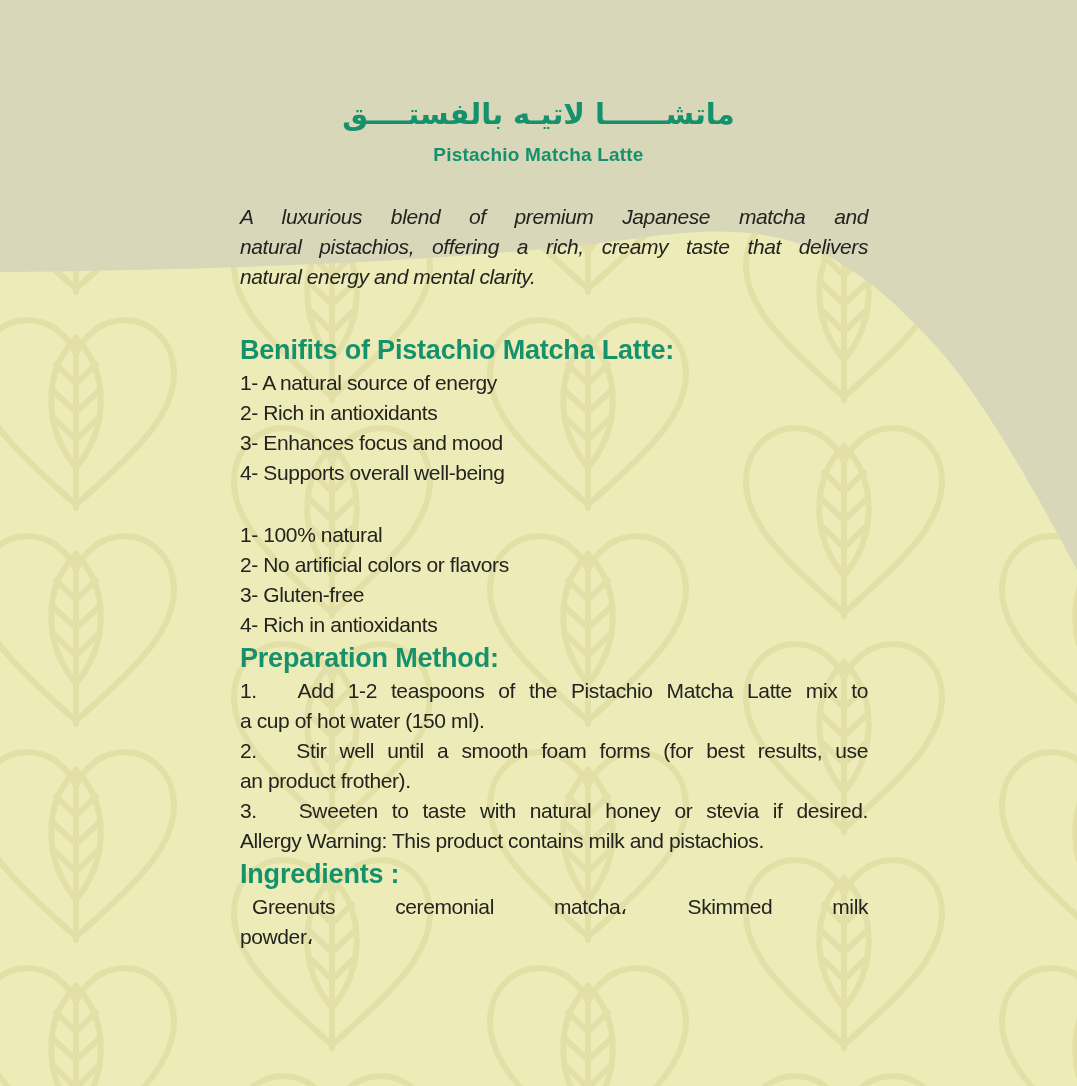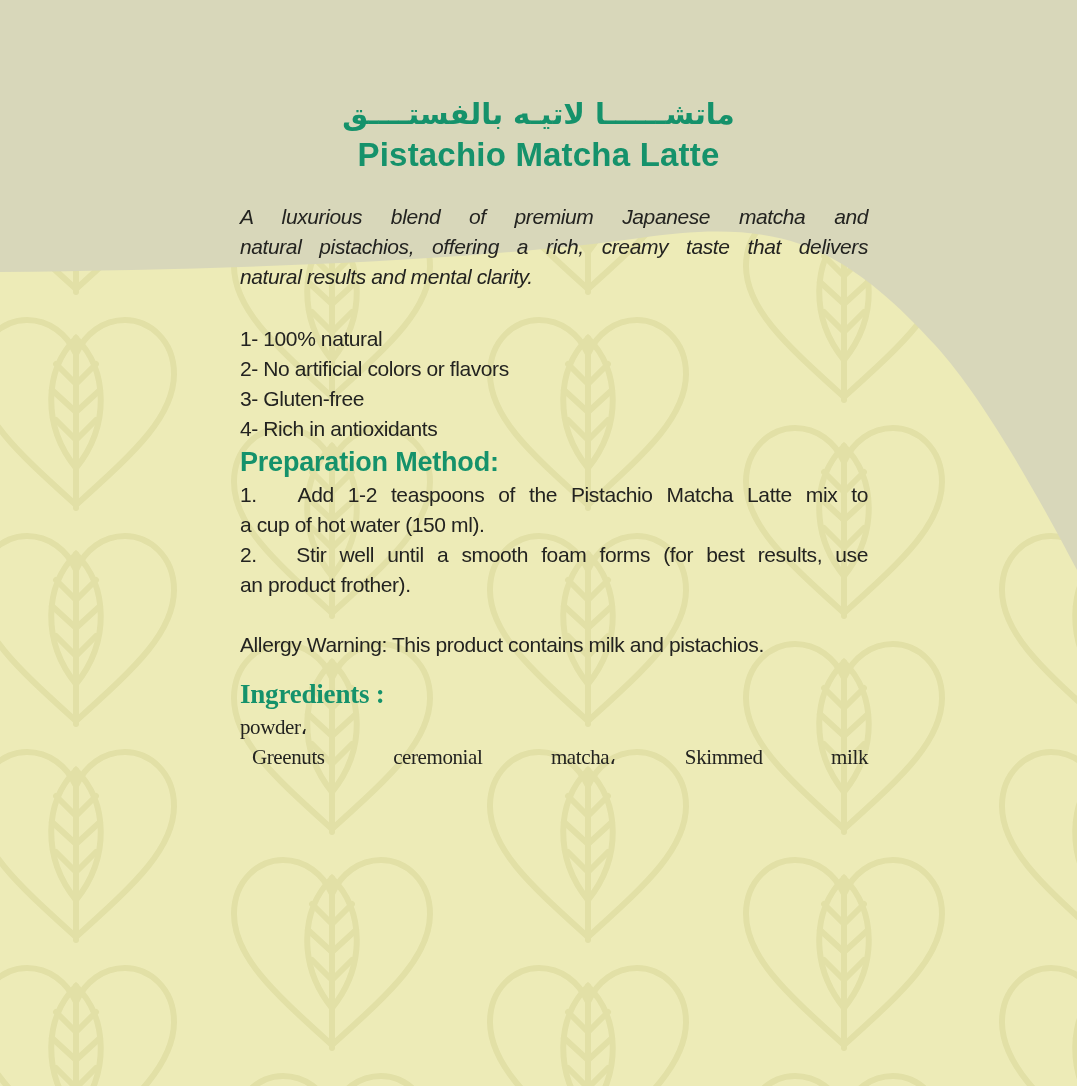--- a/index.html
+++ b/index.html
@@ -13,41 +13,41 @@
   }
   .bg{position:absolute;left:0;top:0;z-index:0;}
   .content{position:relative;z-index:1;}
 
   .titles{text-align:center;padding-top:92px;color:#15926b;}
   .title-ar{
     font-family:"DejaVu Sans",sans-serif;
     direction:rtl;
     font-size:29px;font-weight:bold;line-height:44px;
   }
-  .title-en{font-size:33px;font-weight:bold;line-height:38px;letter-spacing:.2px;}
+  .title-en{font-size:19px;font-weight:bold;line-height:38px;letter-spacing:.2px;}
 
   .col{margin-left:240px;width:628px;}
 
   .body-line{
     font-size:21px;line-height:30px;letter-spacing:-0.4px;
     white-space:pre-wrap;
   }
   .just{text-align:justify;text-align-last:justify;}
 
   .sec-heading{
     font-size:27px;line-height:36px;font-weight:bold;
     color:#15926b;margin:0;letter-spacing:-0.2px;
   }
 
   .intro{margin-top:28px;font-style:italic;}
   .sec-benefits{margin-top:40px;}
   .sec-features{margin-top:32px;}
   .sec-preparation{}
-  .allergy{margin-top:30px;}
-  .sec-ingredients{margin-top:16px;font-family:Liberation Serif, serif;}
+  .allergy{}
+  .sec-ingredients{}
   .ing-line1{text-indent:12px;}
 </style>
 </head>
 <body>
 
 <div class="page">
 
   <svg class="bg" width="1077" height="1086" viewBox="0 0 1077 1086" aria-hidden="true">
     <defs>
       <g id="leafmotif" fill="none" stroke="#e2e0a6" stroke-width="6" stroke-linecap="round">
@@ -77,51 +77,63 @@
   <div class="content">
 
     <div class="titles">
       <div class="title-ar">ماتشــــــا لاتيـه بالفستــــق</div>
       <div class="title-en">Pistachio Matcha Latte</div>
     </div>
 
     <div class="col intro">
       <div class="body-line just">A luxurious blend of premium Japanese matcha and</div>
       <div class="body-line just">natural pistachios, offering a rich, creamy taste that delivers</div>
-      <div class="body-line">natural results and mental clarity.</div>
+      <div class="body-line">natural energy and mental clarity.</div>
     </div>
 
+    <div class="col sec-benefits">
+      <h2 class="sec-heading">Benifits of Pistachio Matcha Latte:</h2>
+      <div>
+        <div class="body-line">1- A natural source of energy</div>
+        <div class="body-line">2- Rich in antioxidants</div>
+        <div class="body-line">3- Enhances focus and mood</div>
+        <div class="body-line">4- Supports overall well-being</div>
+      </div>
+    </div>
 
     <div class="col sec-features">
       <div>
         <div class="body-line">1- 100% natural</div>
         <div class="body-line">2- No artificial colors or flavors</div>
         <div class="body-line">3- Gluten-free</div>
         <div class="body-line">4- Rich in antioxidants</div>
       </div>
     </div>
 
     <div class="col sec-preparation">
       <h2 class="sec-heading">Preparation Method:</h2>
       <div>
         <div class="body-line just">1.   Add 1-2 teaspoons of the Pistachio Matcha Latte mix to</div>
         <div class="body-line">a cup of hot water (150 ml).</div>
       </div>
       <div>
         <div class="body-line just">2.   Stir well until a smooth foam forms (for best results, use</div>
         <div class="body-line">an product frother).</div>
       </div>
+      <div>
+        <div class="body-line just">3.   Sweeten to taste with natural honey or stevia if desired.</div>
+      </div>
     </div>
 
     <div class="col allergy">
       <div class="body-line">Allergy Warning: This product contains milk and pistachios.</div>
     </div>
 
     <div class="col sec-ingredients">
       <h2 class="sec-heading">Ingredients :</h2>
       <div>
+        <div class="body-line just ing-line1">Greenuts ceremonial matcha، Skimmed milk</div>
         <div class="body-line">powder،</div>
-        <div class="body-line just ing-line1">Greenuts ceremonial matcha، Skimmed milk</div>
       </div>
     </div>
 
   </div>
 </div>
 
 </body></html>

